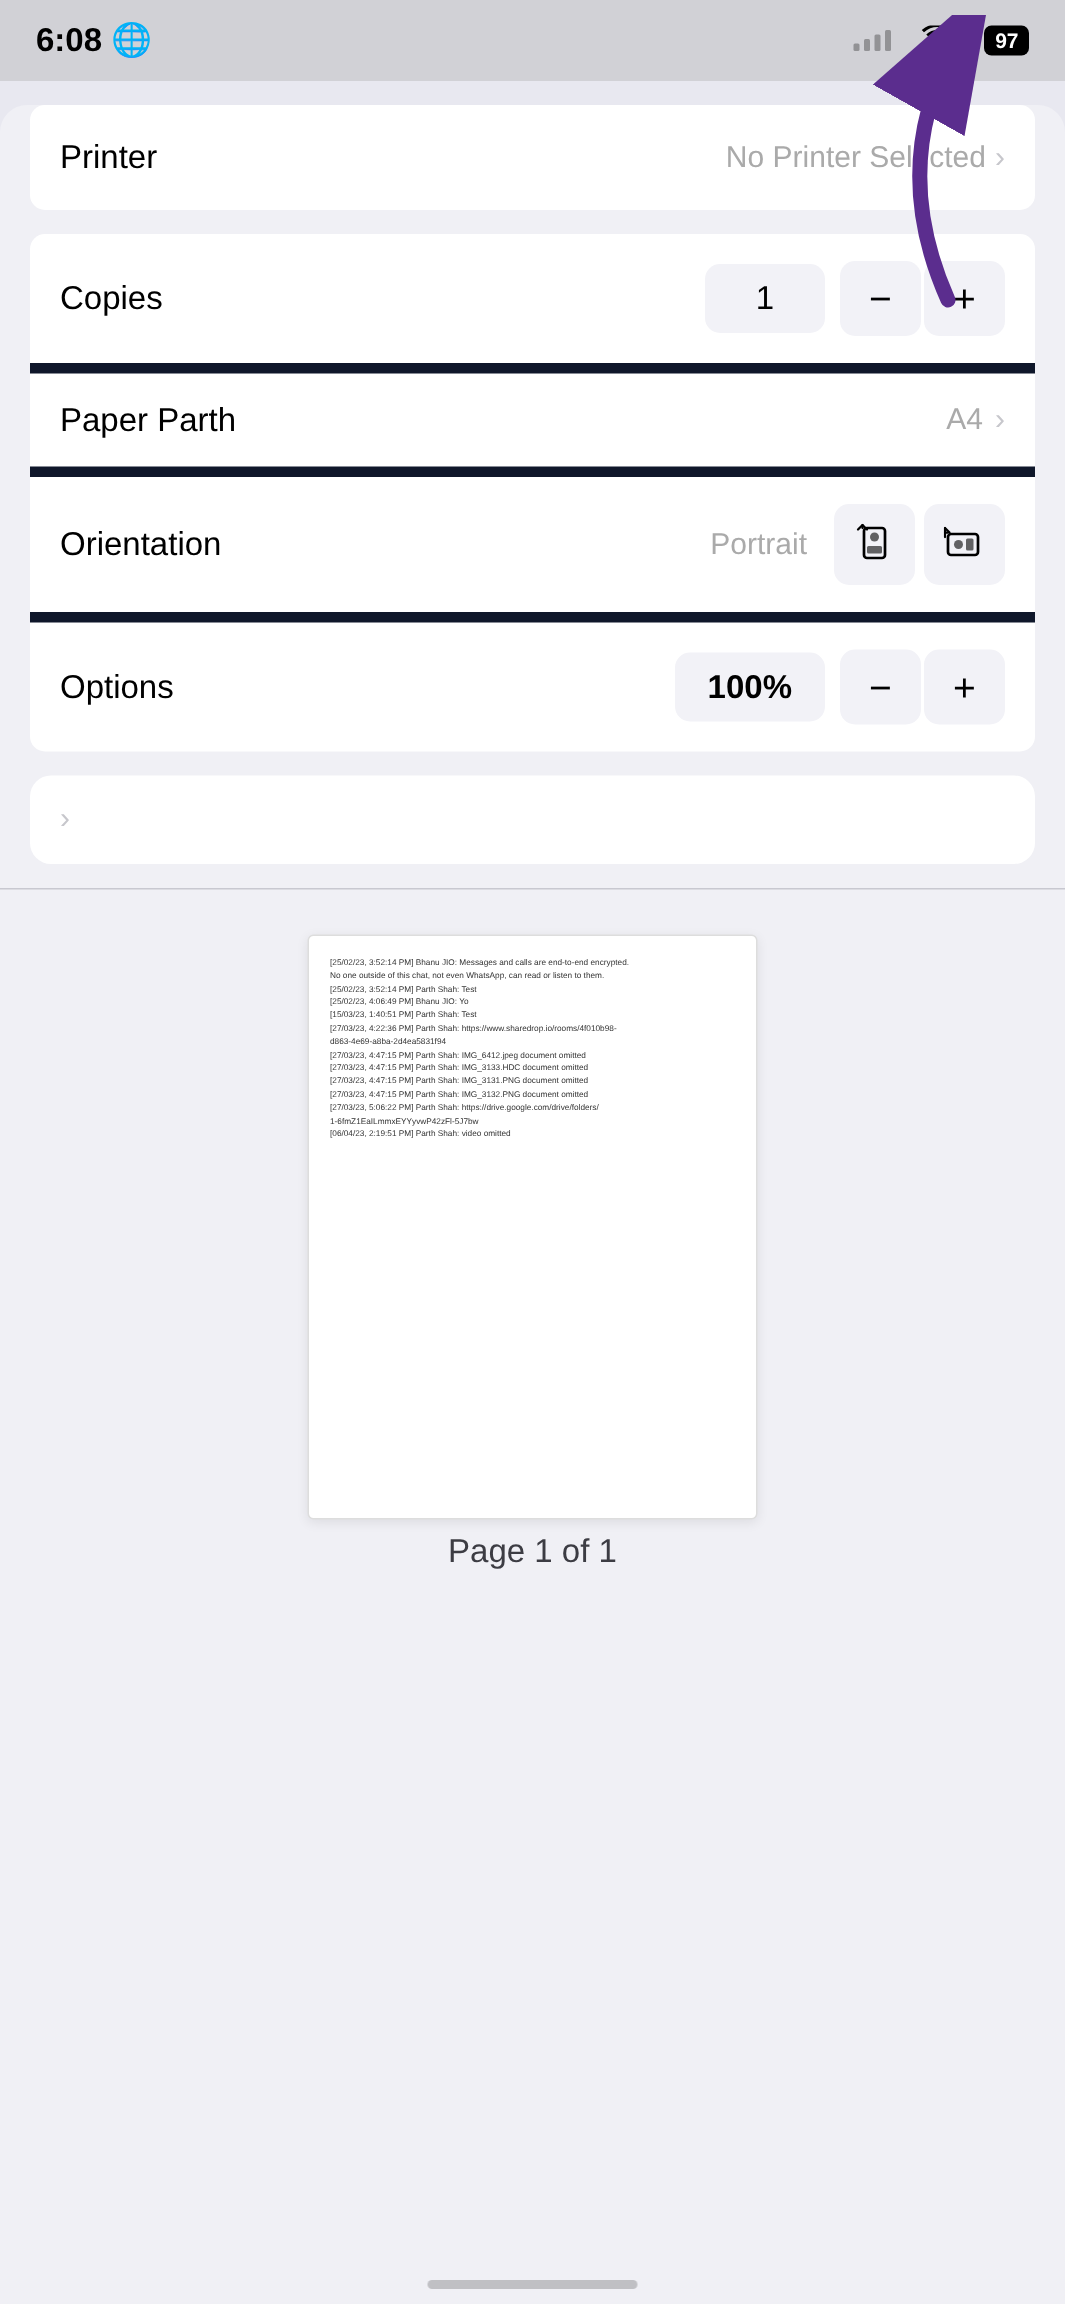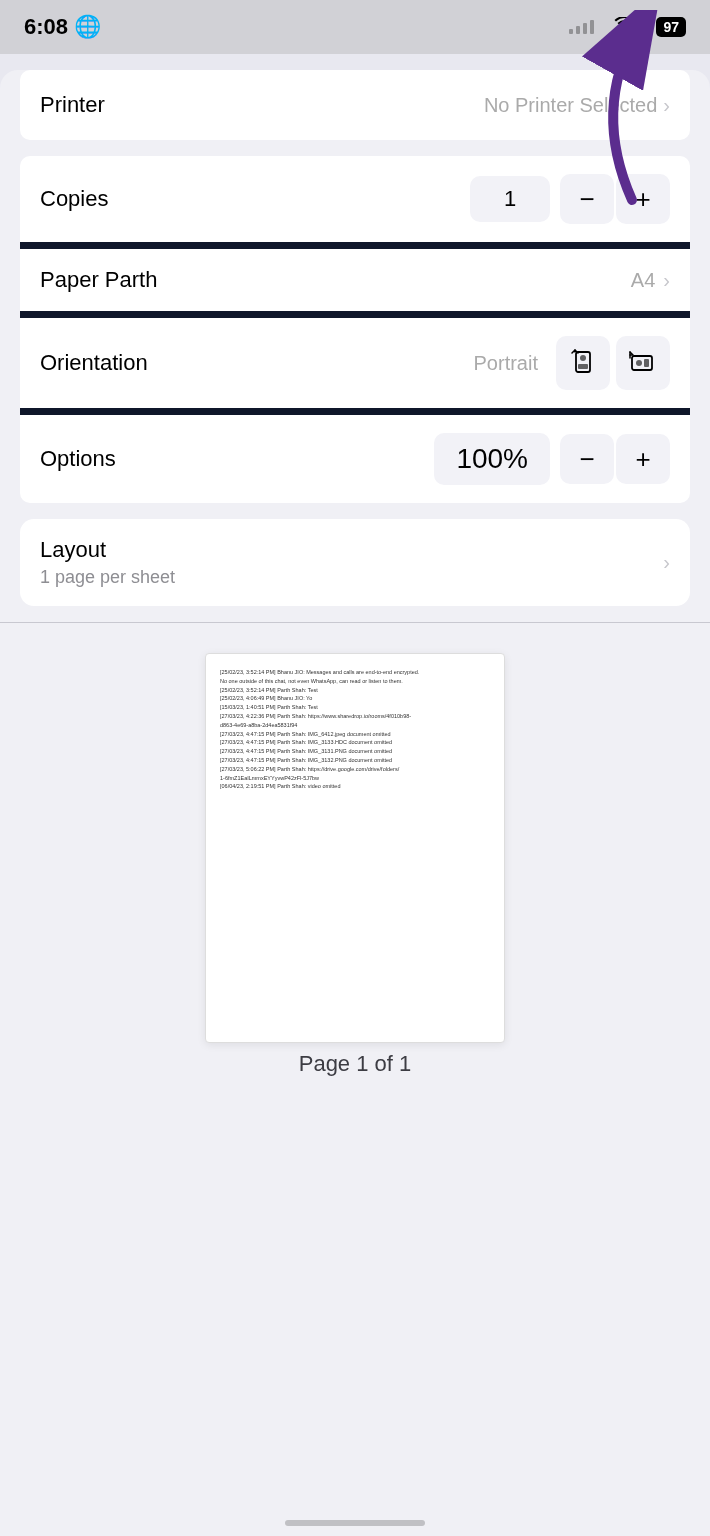--- a/index.html
+++ b/index.html
@@ -217,22 +217,22 @@
       color: #aaa;
       font-size: 20px;
       margin-right: 8px;
     }
 
     
     .scale-value-box {
       background: #f2f2f7;
       border-radius: 10px;
       padding: 10px 22px;
-      font-size: 28px;
-      font-weight: 400;
+      font-size: 22px;
+      font-weight: 700;
       color: #000;
       min-width: 100px;
       text-align: right;
     }
 
     
     .layout-card {
       background: #fff;
       border-radius: 14px;
       margin: 0 20px 16px 20px;
@@ -417,24 +417,20 @@
           <button class="stepper-btn">−</button>
           <button class="stepper-btn">+</button>
         </div>
       </div>
     </div>
 
   </div>
 
   <div class="layout-card card">
     <div class="layout-row">
-      <div class="layout-left">
-        <span class="layout-title">Layout</span>
-        <span class="layout-sub">1 page per sheet</span>
-      </div>
       <span class="chevron">›</span>
     </div>
   </div>
 
   <div class="section-divider"></div>
 
   <div class="preview-area">
     <div class="preview-page">
       <div class="preview-text-lines" id="preview-lines">
           <div>[25/02/23, 3:52:14 PM] Bhanu JIO: Messages and calls are end-to-end encrypted.</div>

